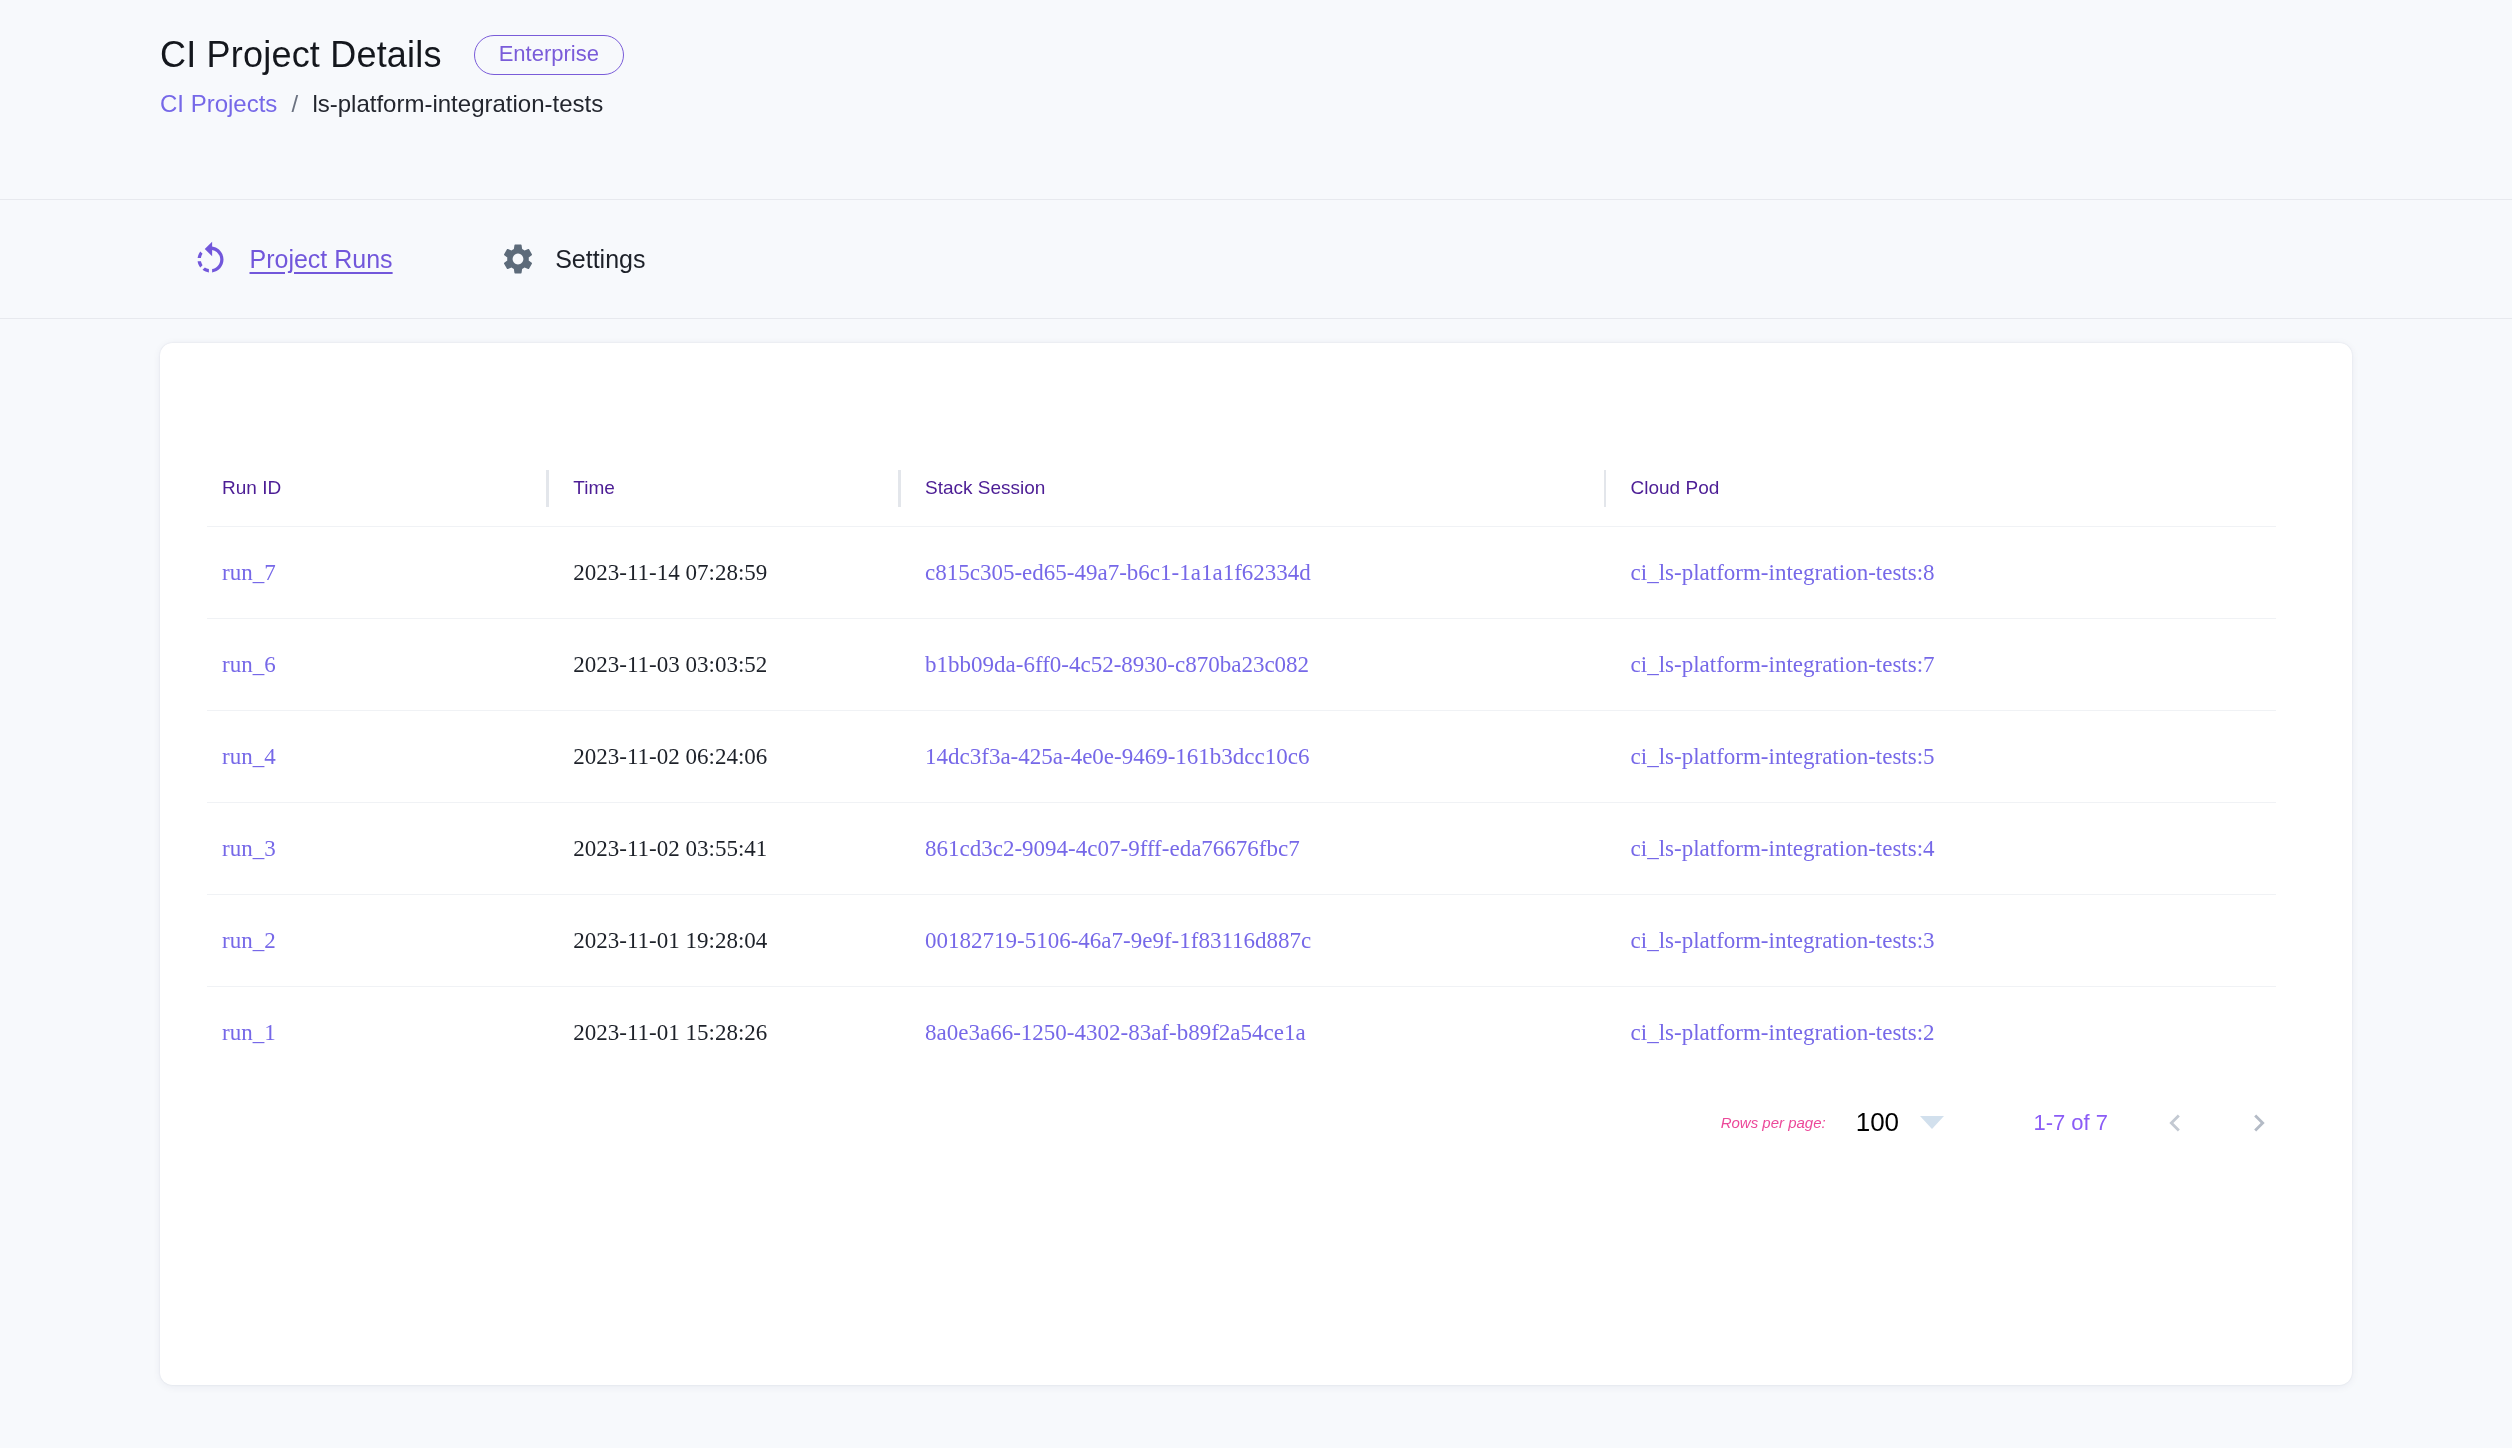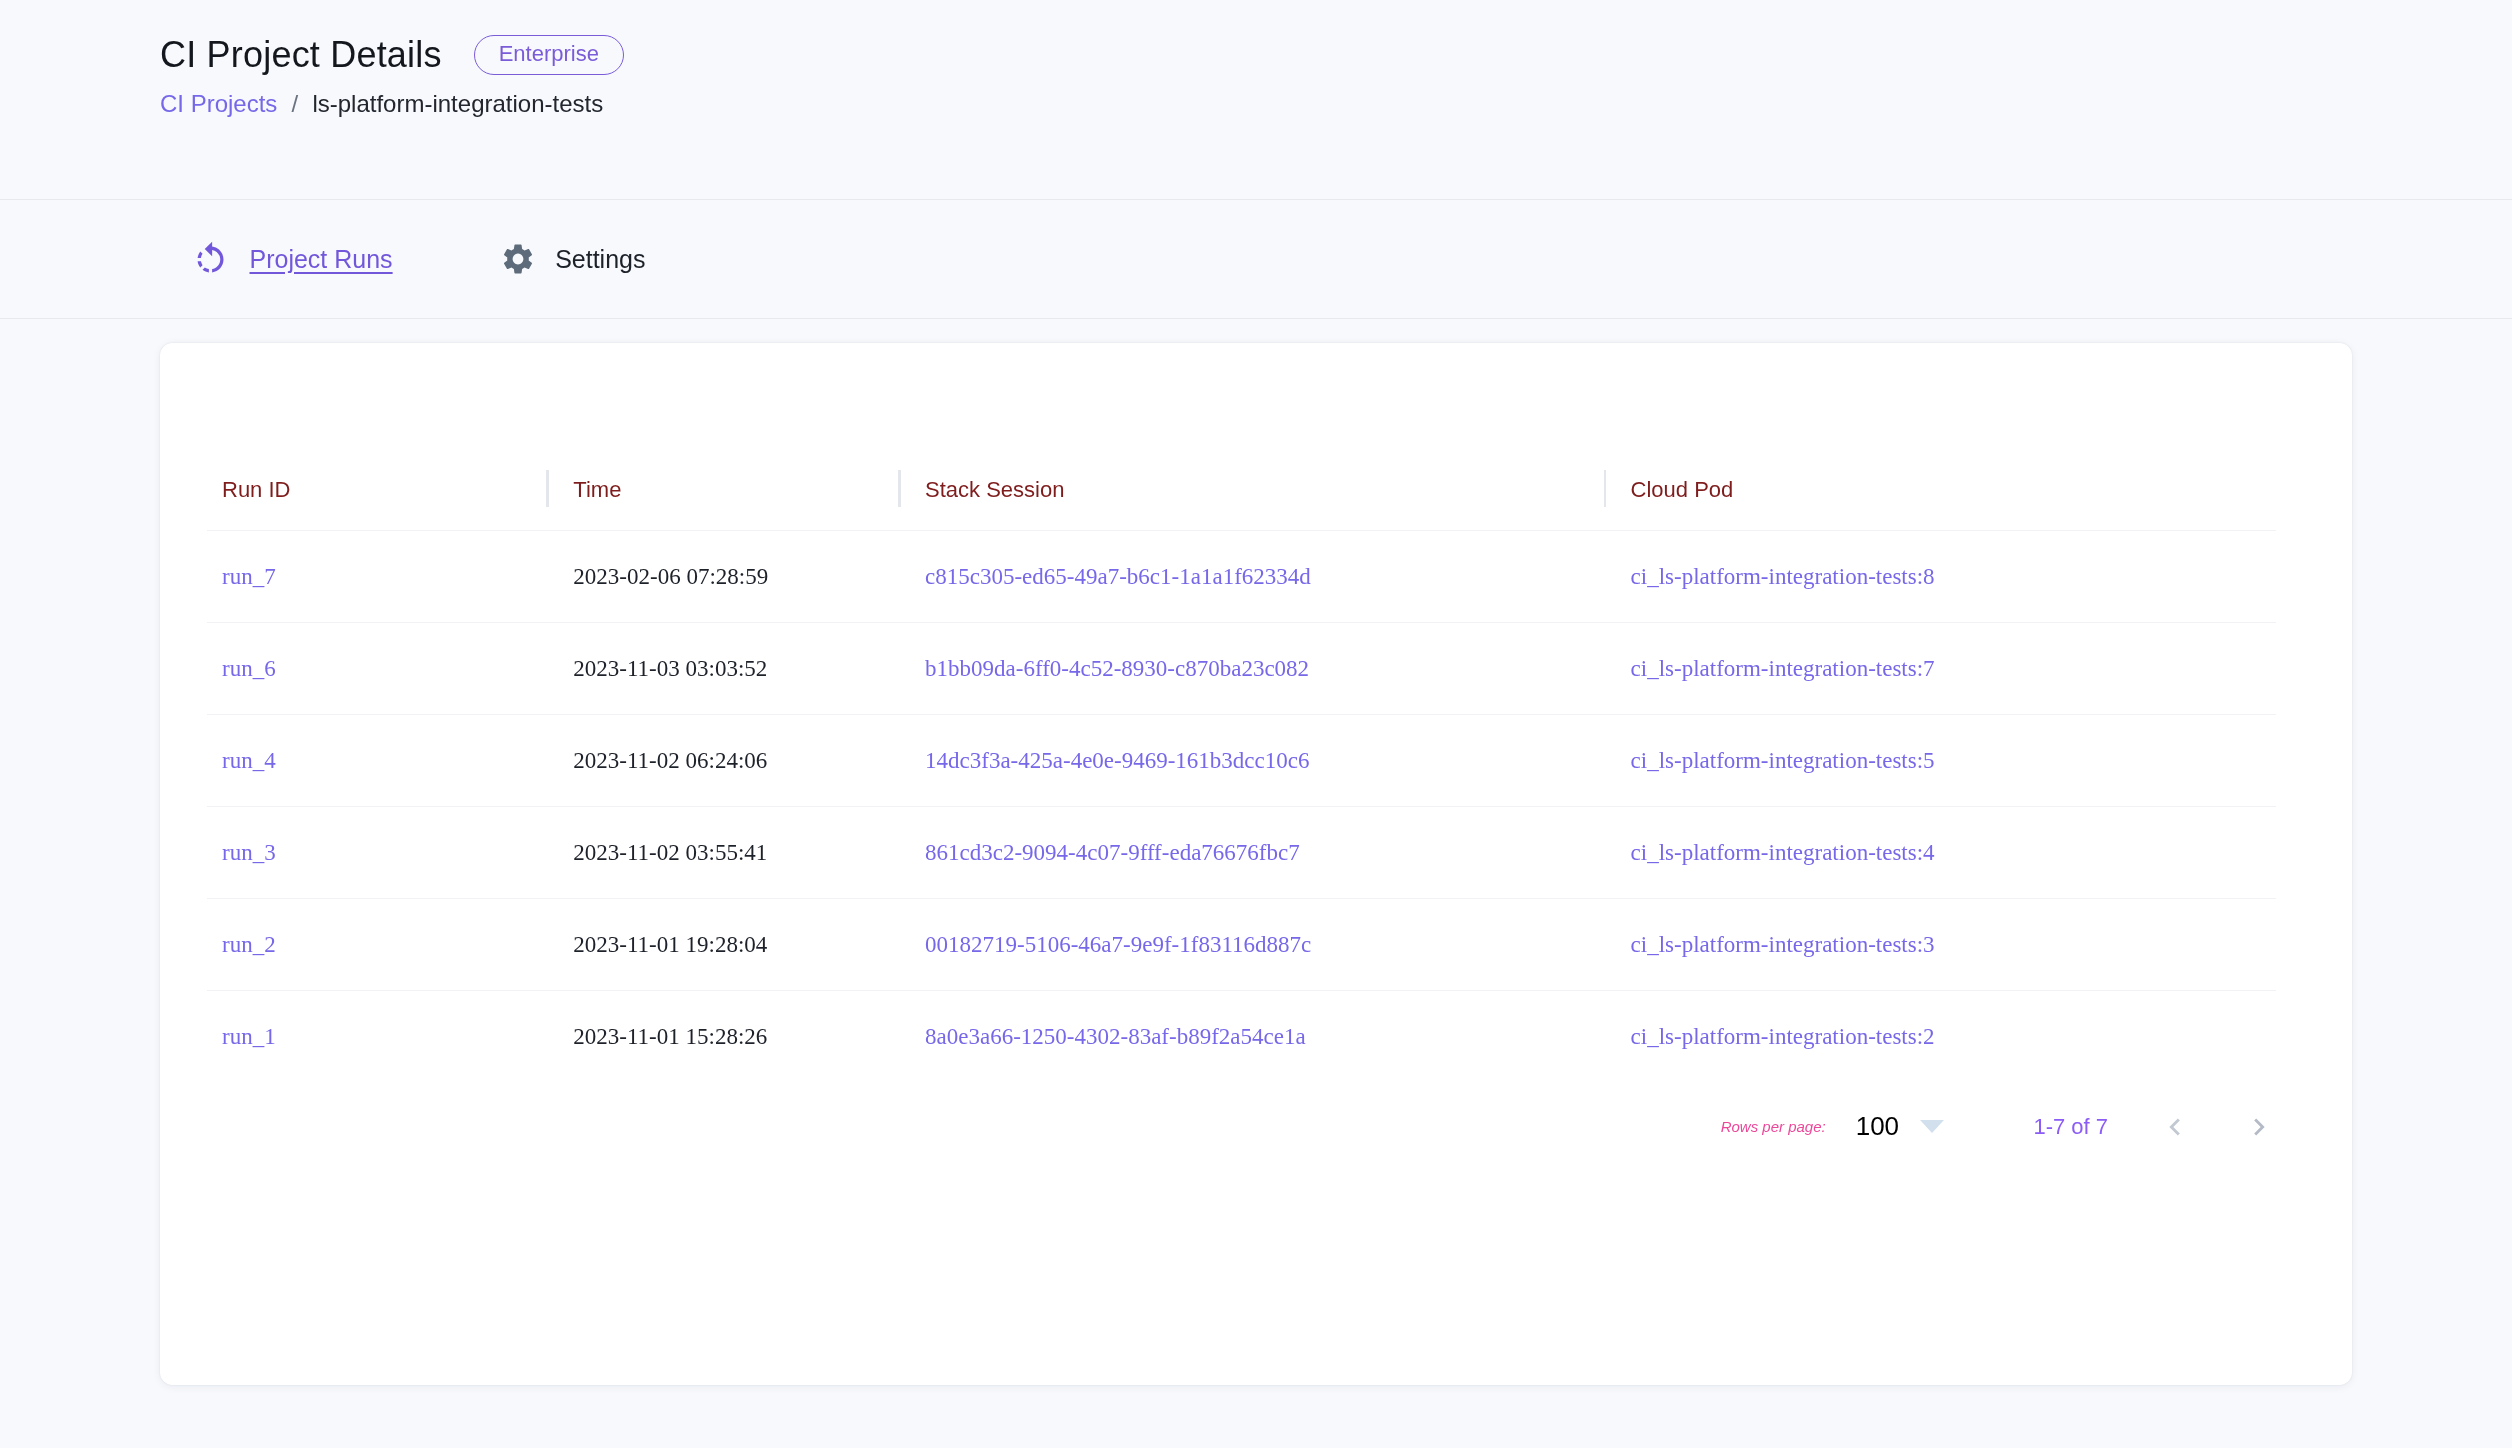--- a/index.html
+++ b/index.html
@@ -62,22 +62,22 @@
   .card-title { font-size: 27.5px; font-weight: 400; color: #16191f; }
   
   .runs-table { width: 100%; border-collapse: collapse; table-layout: fixed; margin-top: 75px; }
   .runs-table col.c1 { width: 16.4%; }
   .runs-table col.c2 { width: 17.0%; }
   .runs-table col.c3 { width: 34.1%; }
   .runs-table col.c4 { width: 32.5%; }
   .runs-table th {
     text-align: left;
     font-weight: 400;
-    font-size: 22px;
-    color: #7f1d1d;
+    font-size: 19px;
+    color: #4c1d95;
     padding: 9px 0 27px 0;
     position: relative;
   }
   .runs-table th.with-sep, .runs-table td.with-sep { padding-left: 27px; }
   .runs-table th.with-sep::before {
     content: "";
     position: absolute;
     left: 0;
     top: 1.8px;
     width: 2.7px;
@@ -165,21 +165,21 @@
         <tr>
           <th>Run ID</th>
           <th class="with-sep">Time</th>
           <th class="with-sep">Stack Session</th>
           <th class="with-sep">Cloud Pod</th>
         </tr>
       </thead>
       <tbody>
         <tr>
           <td><a>run_7</a></td>
-          <td class="with-sep">2023-02-06 07:28:59</td>
+          <td class="with-sep">2023-11-14 07:28:59</td>
           <td class="with-sep"><a>c815c305-ed65-49a7-b6c1-1a1a1f62334d</a></td>
           <td class="with-sep"><a>ci_ls-platform-integration-tests:8</a></td>
         </tr>
         <tr>
           <td><a>run_6</a></td>
           <td class="with-sep">2023-11-03 03:03:52</td>
           <td class="with-sep"><a>b1bb09da-6ff0-4c52-8930-c870ba23c082</a></td>
           <td class="with-sep"><a>ci_ls-platform-integration-tests:7</a></td>
         </tr>
         <tr>

